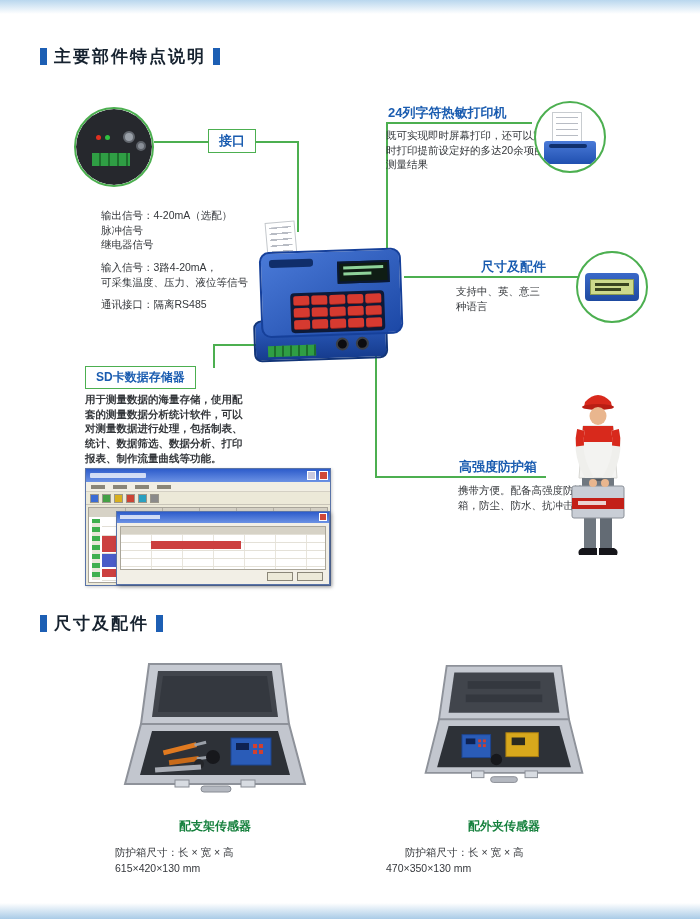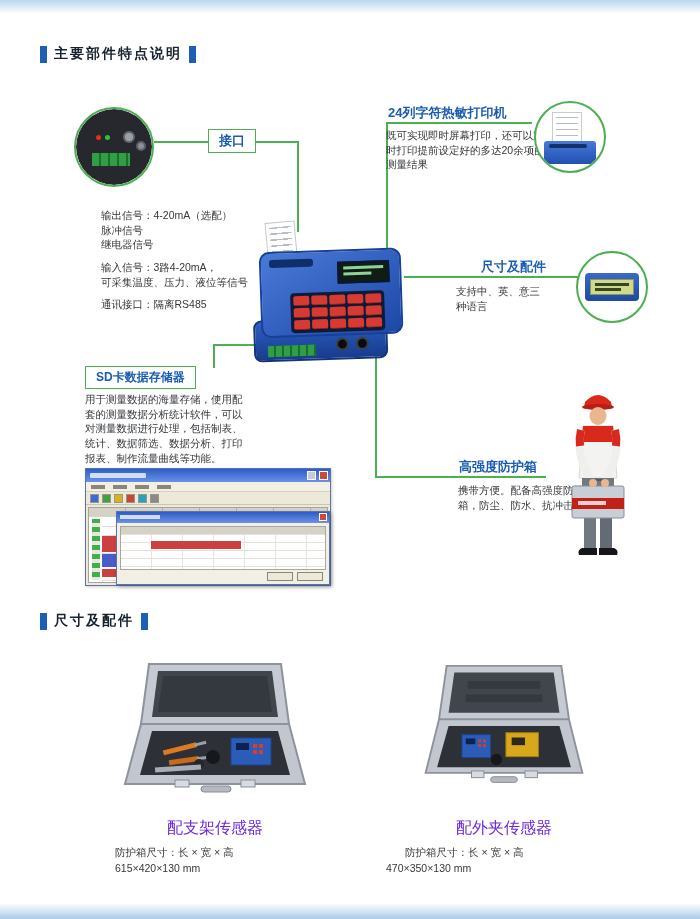--- a/index.html
+++ b/index.html
@@ -4,32 +4,32 @@
 <style>
   * { margin:0; padding:0; box-sizing:border-box; }
   html,body { background:#eef2f5; }
   body { font-family:"Liberation Sans","DejaVu Sans",sans-serif; }
   .page { position:relative; width:700px; height:919px; background:#ffffff; margin:0 auto; overflow:hidden; }
   .abs { position:absolute; }
   .band-top { left:0; top:0; width:700px; height:14px; background:linear-gradient(180deg,#b9d7ee,#ffffff); }
   .band-bottom { left:0; top:903px; width:700px; height:16px; background:linear-gradient(180deg,#ffffff,#a9cbe7); }
   .sec-header { display:flex; align-items:center; gap:7px; }
   .sec-bar { width:7px; height:17px; background:#1d5fb4; }
-  .sec-title { font-size:14px; font-weight:bold; color:#16222f; letter-spacing:2px; white-space:nowrap; }
+  .sec-title { font-size:17px; font-weight:bold; color:#16222f; letter-spacing:2px; white-space:nowrap; }
   .gline { background:#4caf50; }
   .gcircle { border:2px solid #4caf50; border-radius:50%; background:#fff; }
   .blue-title { color:#1a5cb0; font-weight:bold; font-size:13px; white-space:nowrap; }
   .body-text { font-size:10.5px; color:#34373b; line-height:1.4; }
   .tag-box { border:1px solid #4caf50; background:#fff; color:#1a5cb0; font-weight:bold; font-size:13px; padding:2px 10px; white-space:nowrap; }
   .mt8 { margin-top:8px; }
   .keypad { display:grid; grid-template-columns:repeat(5,1fr); gap:2px; padding:3px; }
   .keypad i { display:block; background:#d63a30; border-radius:2px; border-bottom:1px solid #8e1f18; }
   .mdash { width:14px; height:4px; background:#8a8678; }
   .tsq { width:9px; height:9px; border:1px solid #9a968a; }
-  .caption { font-size:16px; font-weight:normal; color:#6d28d9; text-align:center; }
+  .caption { font-size:12px; font-weight:bold; color:#15803d; text-align:center; }
   .size-text { font-size:10.5px; color:#34373b; text-align:left; line-height:1.5; }
 </style>
 </head>
 <body>
 
 <div class="page">
 
   <div class="abs band-top"></div>
   <div class="abs band-bottom"></div>
 
@@ -121,21 +121,21 @@
   <div class="abs gcircle" style="left:576px;top:251px;width:72px;height:72px;overflow:hidden;">
     <div style="position:absolute;left:7px;top:20px;width:54px;height:28px;background:linear-gradient(180deg,#3a68c8,#1e4aa0);border-radius:4px;">
       <div style="position:absolute;left:5px;top:6px;width:44px;height:16px;background:#cdd98c;border:1px solid #8a9a50;">
         <div style="margin:3px 4px 0;height:3px;background:#3a4420;"></div>
         <div style="margin:2px 4px 0;height:3px;width:26px;background:#3a4420;"></div>
       </div>
     </div>
   </div>
 
   <div class="abs tag-box" style="left:85px;top:366px;font-size:12px;">SD卡数据存储器</div>
-  <div class="abs body-text" style="left:85px;top:392px;width:158px;">用于测量数据的海量存储，使用配套的测量数据分析统计软件，可以对测量数据进行处理，包括制表、统计、数据筛选、数据分析、打印报表、制作流量曲线等功能。</div>
+  <div class="abs body-text" style="left:85px;top:392px;width:158px;font-weight:bold;">用于测量数据的海量存储，使用配套的测量数据分析统计软件，可以对测量数据进行处理，包括制表、统计、数据筛选、数据分析、打印报表、制作流量曲线等功能。</div>
 
   <div class="abs" style="left:85px;top:468px;width:246px;height:118px;background:#ece9d8;border:1px solid #5a74a8;box-shadow:1px 1px 3px rgba(0,0,0,.2);">
     <div style="height:13px;background:linear-gradient(180deg,#2d5ccb,#6c92e4);position:relative;">
       <div style="position:absolute;left:4px;top:4px;width:56px;height:5px;background:rgba(255,255,255,.75);border-radius:1px;"></div>
       <div style="position:absolute;right:14px;top:2px;width:9px;height:9px;background:#c8c8e0;border:1px solid #fff;"></div>
       <div style="position:absolute;right:2px;top:2px;width:9px;height:9px;background:#d04838;border:1px solid #fff;"></div>
     </div>
     <div style="height:10px;background:#f2efe4;border-bottom:1px solid #d4d0c4;display:flex;gap:8px;align-items:center;padding:0 5px;">
       <span class="mdash"></span>
       <span class="mdash"></span>

